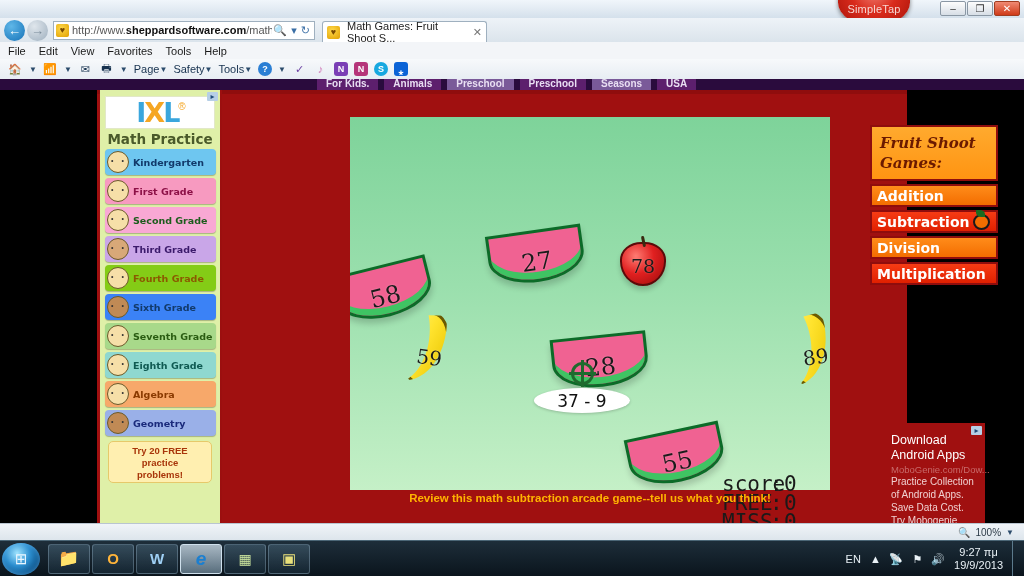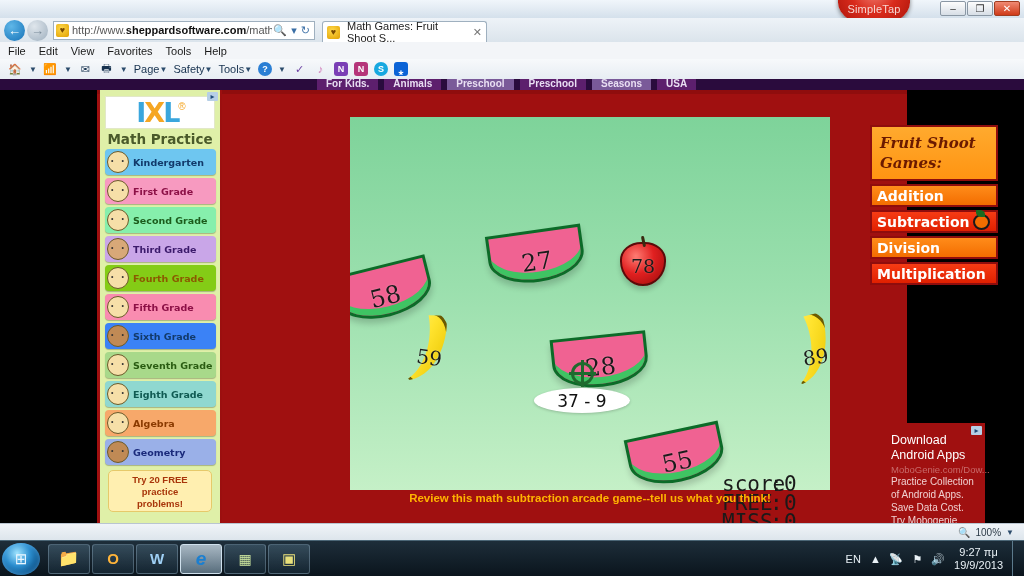--- a/index.html
+++ b/index.html
@@ -408,35 +408,31 @@
 
           <div class="gradelist">
             <div class="grade" style="background:#6ec6f0">
               <span class="face" style="--h:#f2d24a"></span>
               <span class="gradelabel" style="color:#123a6b">Kindergarten</span>
             </div>
             <div class="grade" style="background:#f79ac0">
               <span class="face"></span>
               <span class="gradelabel" style="color:#8c1046">First Grade</span>
             </div>
-            <div class="grade" style="background:#86efac">
+            <div class="grade" style="background:#f9a8d4">
               <span class="face"></span>
               <span class="gradelabel" style="color:#1c5c1c">Second Grade</span>
             </div>
             <div class="grade" style="background:#c9a6e8">
               <span class="face" style="background:#d8a878"></span>
               <span class="gradelabel" style="color:#3b1a6b">Third Grade</span>
             </div>
             <div class="grade" style="background:#84cc16">
               <span class="face"></span>
               <span class="gradelabel" style="color:#8a5a00">Fourth Grade</span>
-            </div>
-            <div class="grade" style="background:#f98cb0">
-              <span class="face"></span>
-              <span class="gradelabel" style="color:#8c1046">Fifth Grade</span>
             </div>
             <div class="grade" style="background:#3b82f6">
               <span class="face" style="background:#c08a55"></span>
               <span class="gradelabel" style="color:#123a6b">Sixth Grade</span>
             </div>
             <div class="grade" style="background:#a8d98a">
               <span class="face"></span>
               <span class="gradelabel" style="color:#2a5c12">Seventh Grade</span>
             </div>
             <div class="grade" style="background:#8fd8d0">

